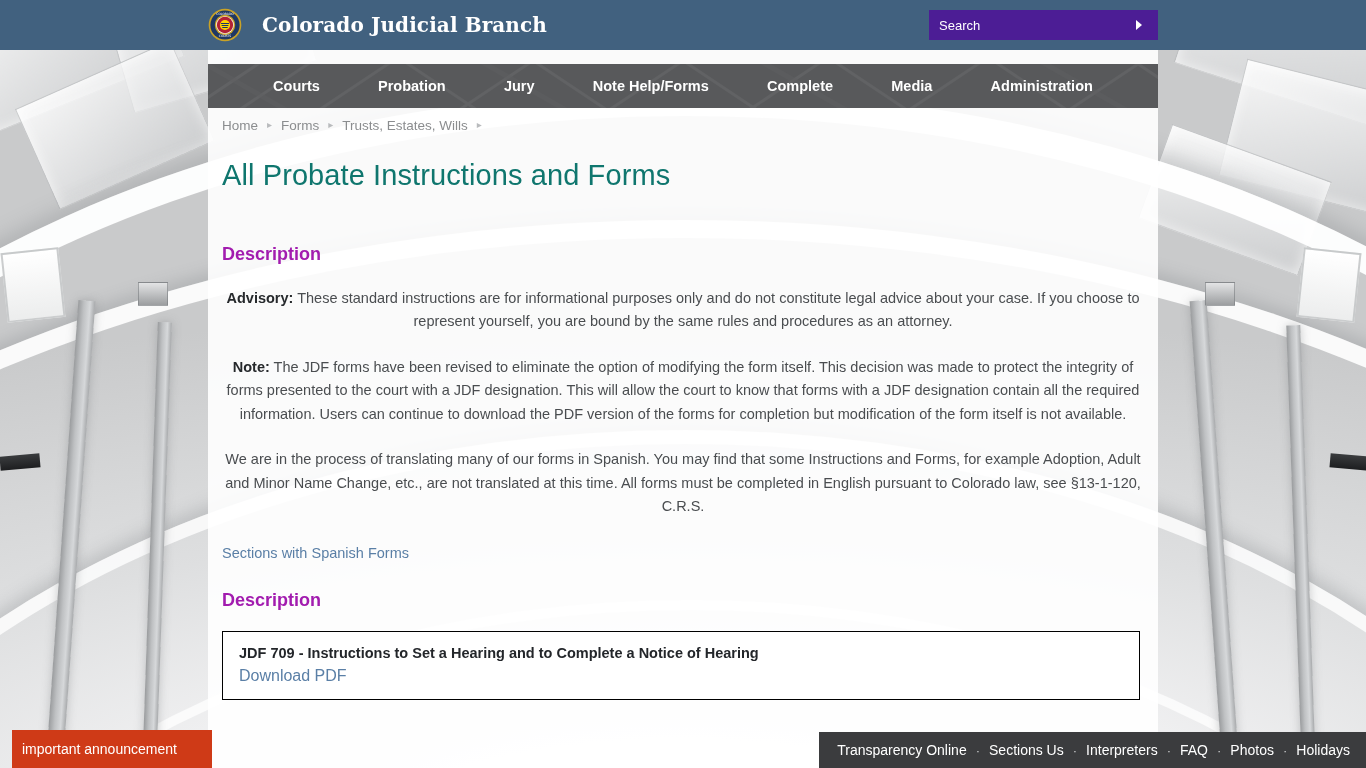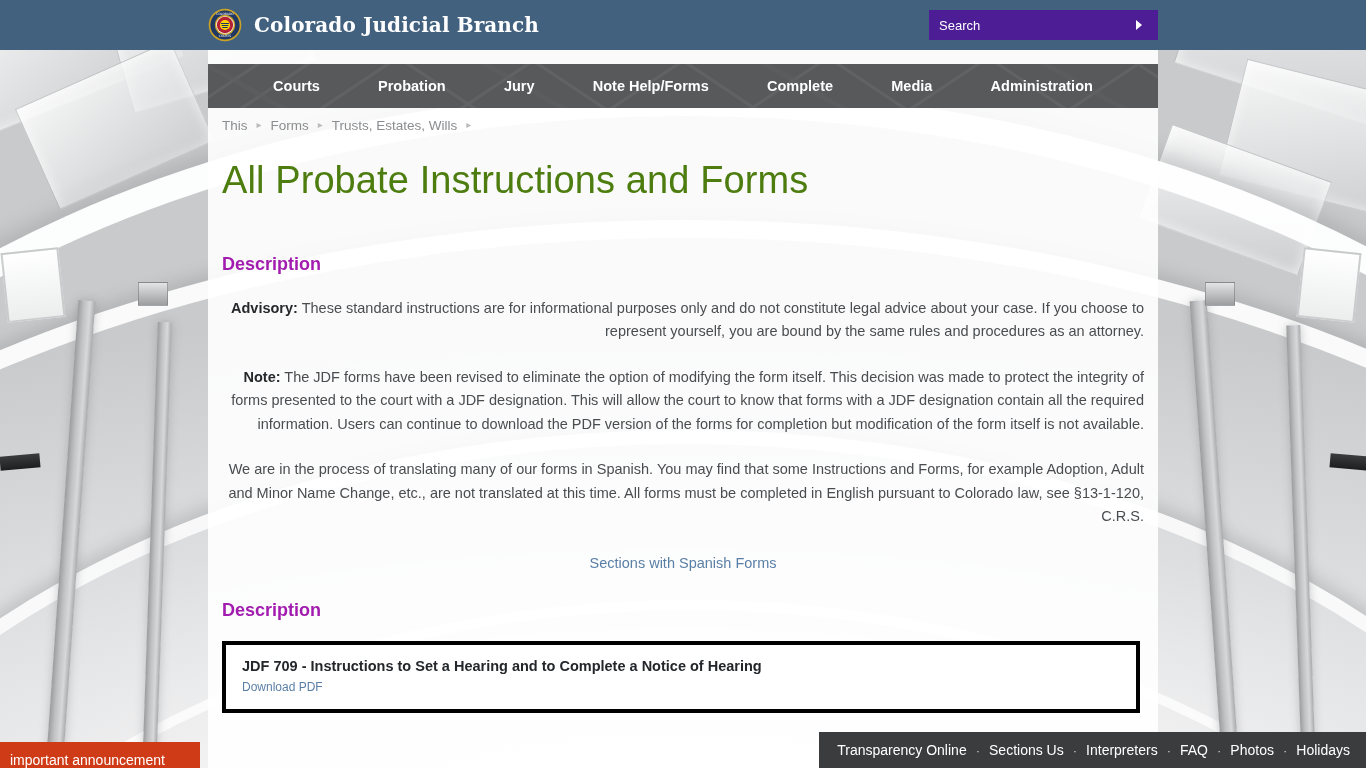--- a/index.html
+++ b/index.html
@@ -123,21 +123,21 @@
   
   #header {
     position: absolute; left: 0; top: 0;
     width: 1366px; height: 50px;
     background: #41617f;
     z-index: 40;
   }
   #brand {
     position: absolute; left: 208px; top: 0;
     height: 50px;
-    display: flex; align-items: center; gap: 12px;
+    display: flex; align-items: center; gap: 20px;
   }
   #logo { width: 34px; height: 34px; display:block; }
   #brand-title {
     color: #ffffff;
     font-size: 20px;
     font-weight: bold;
     letter-spacing: .1px;
     font-family: "DejaVu Serif", serif;
     white-space: nowrap;
   }
@@ -201,69 +201,69 @@
     gap: 9px;
     height: 34px;
     padding-left: 0px;
     font-size: 13.5px;
   }
   .crumb { color: #8b8d8f; cursor: pointer; }
   .crumb-sep { color: #b9bbbd; font-size: 10px; line-height: 1; }
 
   #page-title {
     margin: 17px 0 0 0;
-    font-size: 38px;
+    font-size: 29px;
     font-weight: normal;
-    color: #4d7c0f;
+    color: #0f766e;
     letter-spacing: .1px;
   }
   h2.section-h {
     margin: 52px 0 0 0;
     font-size: 18px;
     font-weight: bold;
     color: #a21caf;
   }
   p.body-p {
     margin: 22px 0 0 0;
     font-size: 14.5px;
     line-height: 1.62;
     color: #4a4d50;
-    text-align: right;
+    text-align: center;
   }
   p.body-p b { color: #26292c; }
   .spacer-p { margin-top: 40px; }
   a.inline-link {
     color: #5a7fa6;
     font-size: 14.5px;
     text-decoration: none;
     cursor: pointer;
   }
-  .link-row { margin-top: 25px; text-align: center; }
+  .link-row { margin-top: 25px; }
 
   h2.instructions-h { margin-top: 28px; }
 
   
   .form-card {
     margin-top: 20px;
     width: 918px;
-    border: 4px solid #000000;
+    border: 1px solid #000000;
     background: rgba(255,255,255,.75);
     padding: 13px 16px 14px 16px;
   }
   .form-title {
     font-size: 14.5px;
     font-weight: bold;
     color: #23262a;
     margin: 0;
   }
   .form-dl {
     display: inline-block;
     margin-top: 6px;
     color: #5a7fa6;
-    font-size: 12px;
+    font-size: 16px;
     text-decoration: none;
     cursor: pointer;
   }
   .form-rev {
     margin-top: 4px;
     font-size: 11px;
     color: #5c5f62;
   }
 
   
@@ -282,24 +282,24 @@
     font-size: 14px;
     text-decoration: none;
     white-space: nowrap;
     cursor: pointer;
   }
   .util-sep { color: #cfd0d1; font-size: 13px; }
 
   
   #announce {
     position: absolute;
-    left: 0; bottom: 0;
-    width: 200px; height: 26px;
+    left: 12px; bottom: 0;
+    width: 200px; height: 38px;
     background: #cf3a17;
-    display: flex; align-items: flex-end;
+    display: flex; align-items: center;
     padding-left: 10px;
     z-index: 60;
     cursor: pointer;
   }
   #announce-text {
     color: #ffffff;
     font-size: 14px;
     white-space: nowrap;
   }
 </style>
@@ -393,21 +393,21 @@
       <div class="nav-item">Note Help/Forms</div>
       <div class="nav-item">Complete</div>
       <div class="nav-item">Media</div>
       <div class="nav-item">Administration</div>
     </div>
   </div>
 
   <div id="main">
 
     <div id="breadcrumb">
-      <span class="crumb">This</span>
+      <span class="crumb">Home</span>
       <span class="crumb-sep">▸</span>
       <span class="crumb">Forms</span>
       <span class="crumb-sep">▸</span>
       <span class="crumb">Trusts, Estates, Wills</span>
       <span class="crumb-sep">▸</span>
     </div>
 
     <h1 id="page-title">All Probate Instructions and Forms</h1>
 
     <h2 class="section-h">Description</h2>

